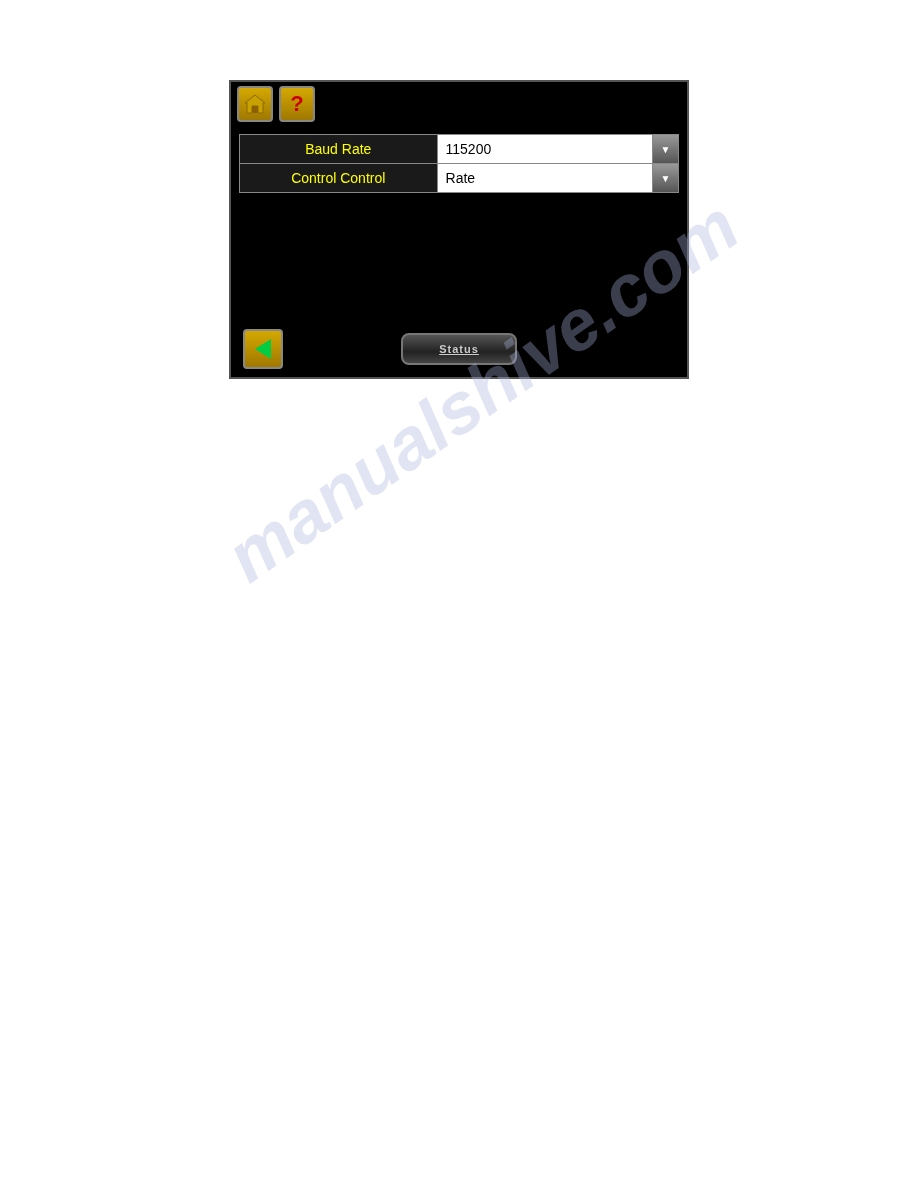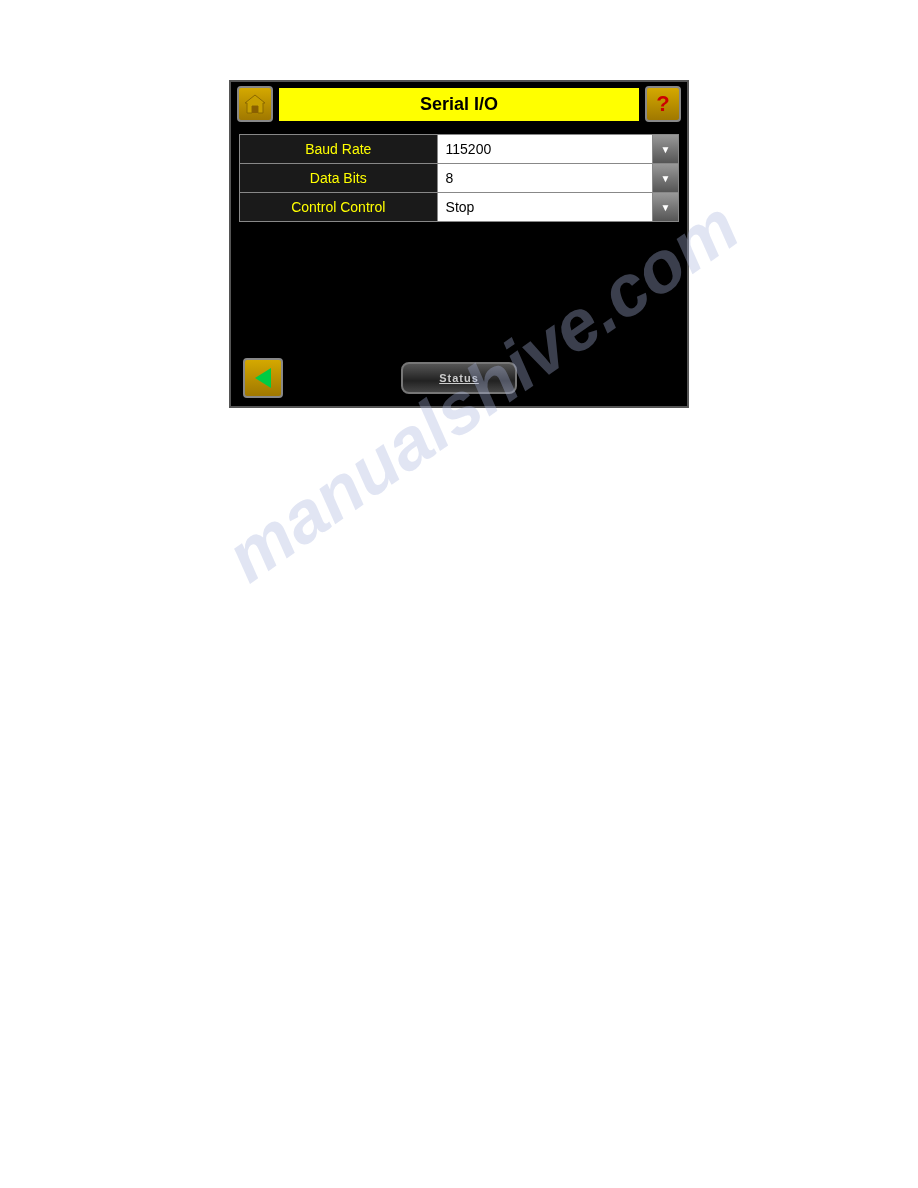--- a/index.html
+++ b/index.html
@@ -220,52 +220,42 @@
 
 <div class="panel">
 
   <div class="panel-header">
     <div class="home-btn">
       <svg class="home-icon-svg" viewBox="0 0 24 24">
         <polygon points="12,3 22,11 20,11 20,21 15,21 15,14 9,14 9,21 4,21 4,11 2,11" fill="#c8a000" stroke="#8a6800" stroke-width="1"></polygon>
         <rect x="9" y="14" width="6" height="7" fill="#8a6000"></rect>
       </svg>
     </div>
-    <div class="panel-title">Serial I/O</div>
     <div class="help-btn">
       <span class="help-icon">?</span>
     </div>
   </div>
 
   <div class="table-area">
     <table class="settings-table">
       <tbody id="settings-tbody">
       <tr>
             <td class="label-cell">Baud Rate</td>
             <td class="value-cell">
               <div class="dropdown-wrapper">
                 <span class="dropdown-value">115200</span>
                 <div class="dropdown-arrow"></div>
               </div>
             </td>
           </tr>
           <tr>
-            <td class="label-cell">Data Bits</td>
-            <td class="value-cell">
-              <div class="dropdown-wrapper">
-                <span class="dropdown-value">8</span>
-                <div class="dropdown-arrow"></div>
-              </div>
-            </td>
-          </tr>
-          <tr>
             <td class="label-cell">Control Control</td>
             <td class="value-cell">
               <div class="dropdown-wrapper">
-                <span class="dropdown-value">Stop</span>
+                <span class="dropdown-value">Rate</span>
                 <div class="dropdown-arrow"></div>
               </div>
             </td>
           </tr>
         </tbody>
     </table>
   </div>
 
   <div class="content-area"></div>
 

